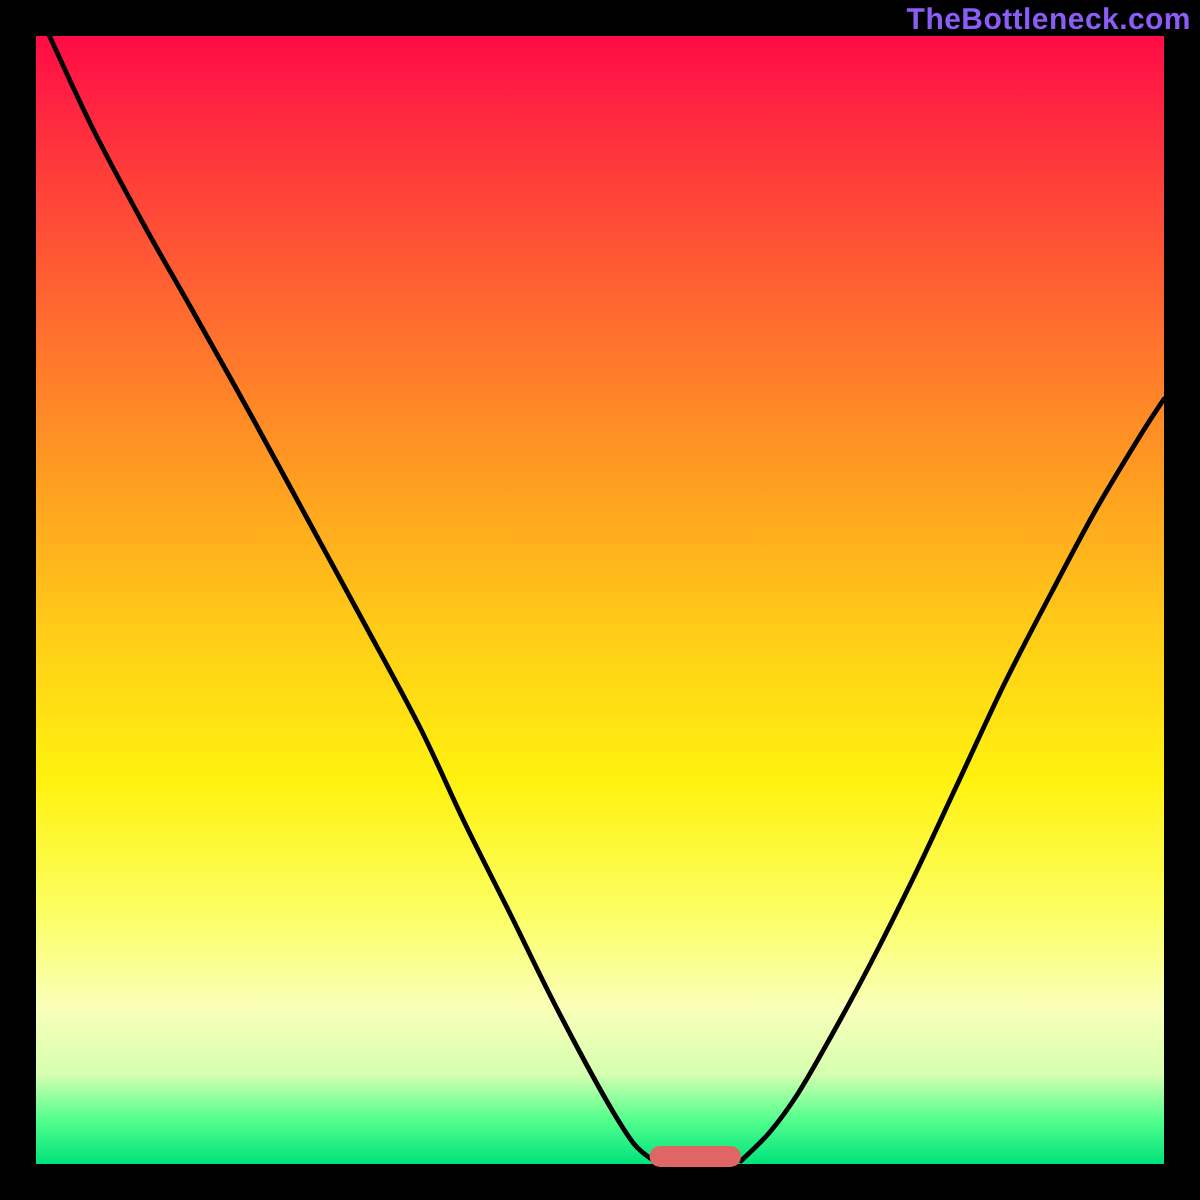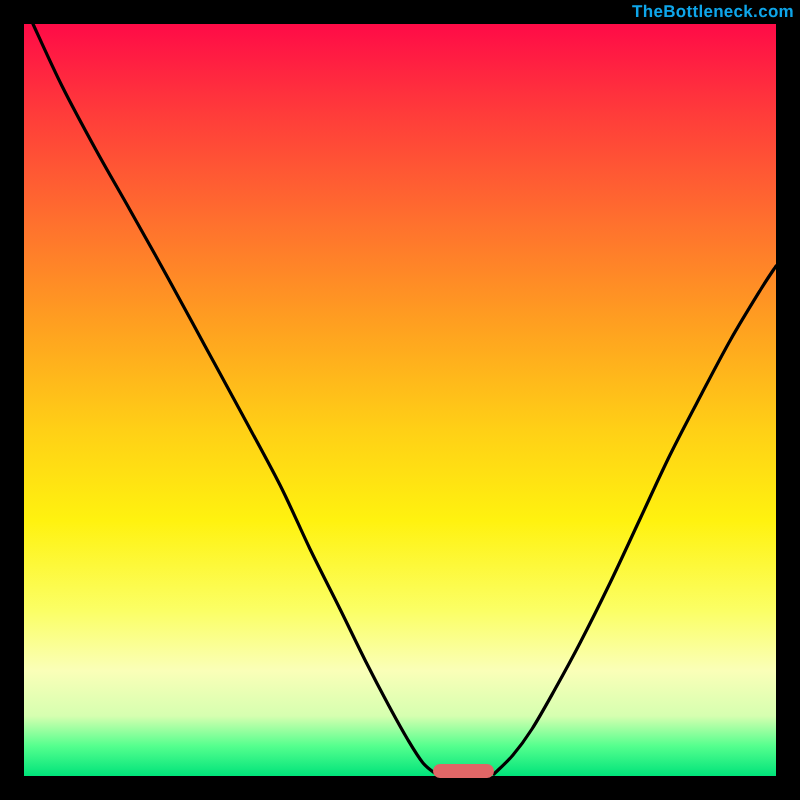--- a/index.html
+++ b/index.html
@@ -37,22 +37,22 @@
       #faffb8 86%,
       #d6ffb0 92%,
       #55ff8e 96%,
       #00e37a 100%
     );
   }
   .watermark {
     position: absolute;
     right: 6px;
     top: 2px;
-    color: #0ea5e9;
-    font-size: 17px;
+    color: #8b5cf6;
+    font-size: 20px;
     font-weight: 700;
     letter-spacing: 0.3px;
     text-rendering: geometricPrecision;
   }
   .curve-layer {
     position: absolute;
     left: 24px;
     top: 24px;
     width: 752px;
     height: 752px;

